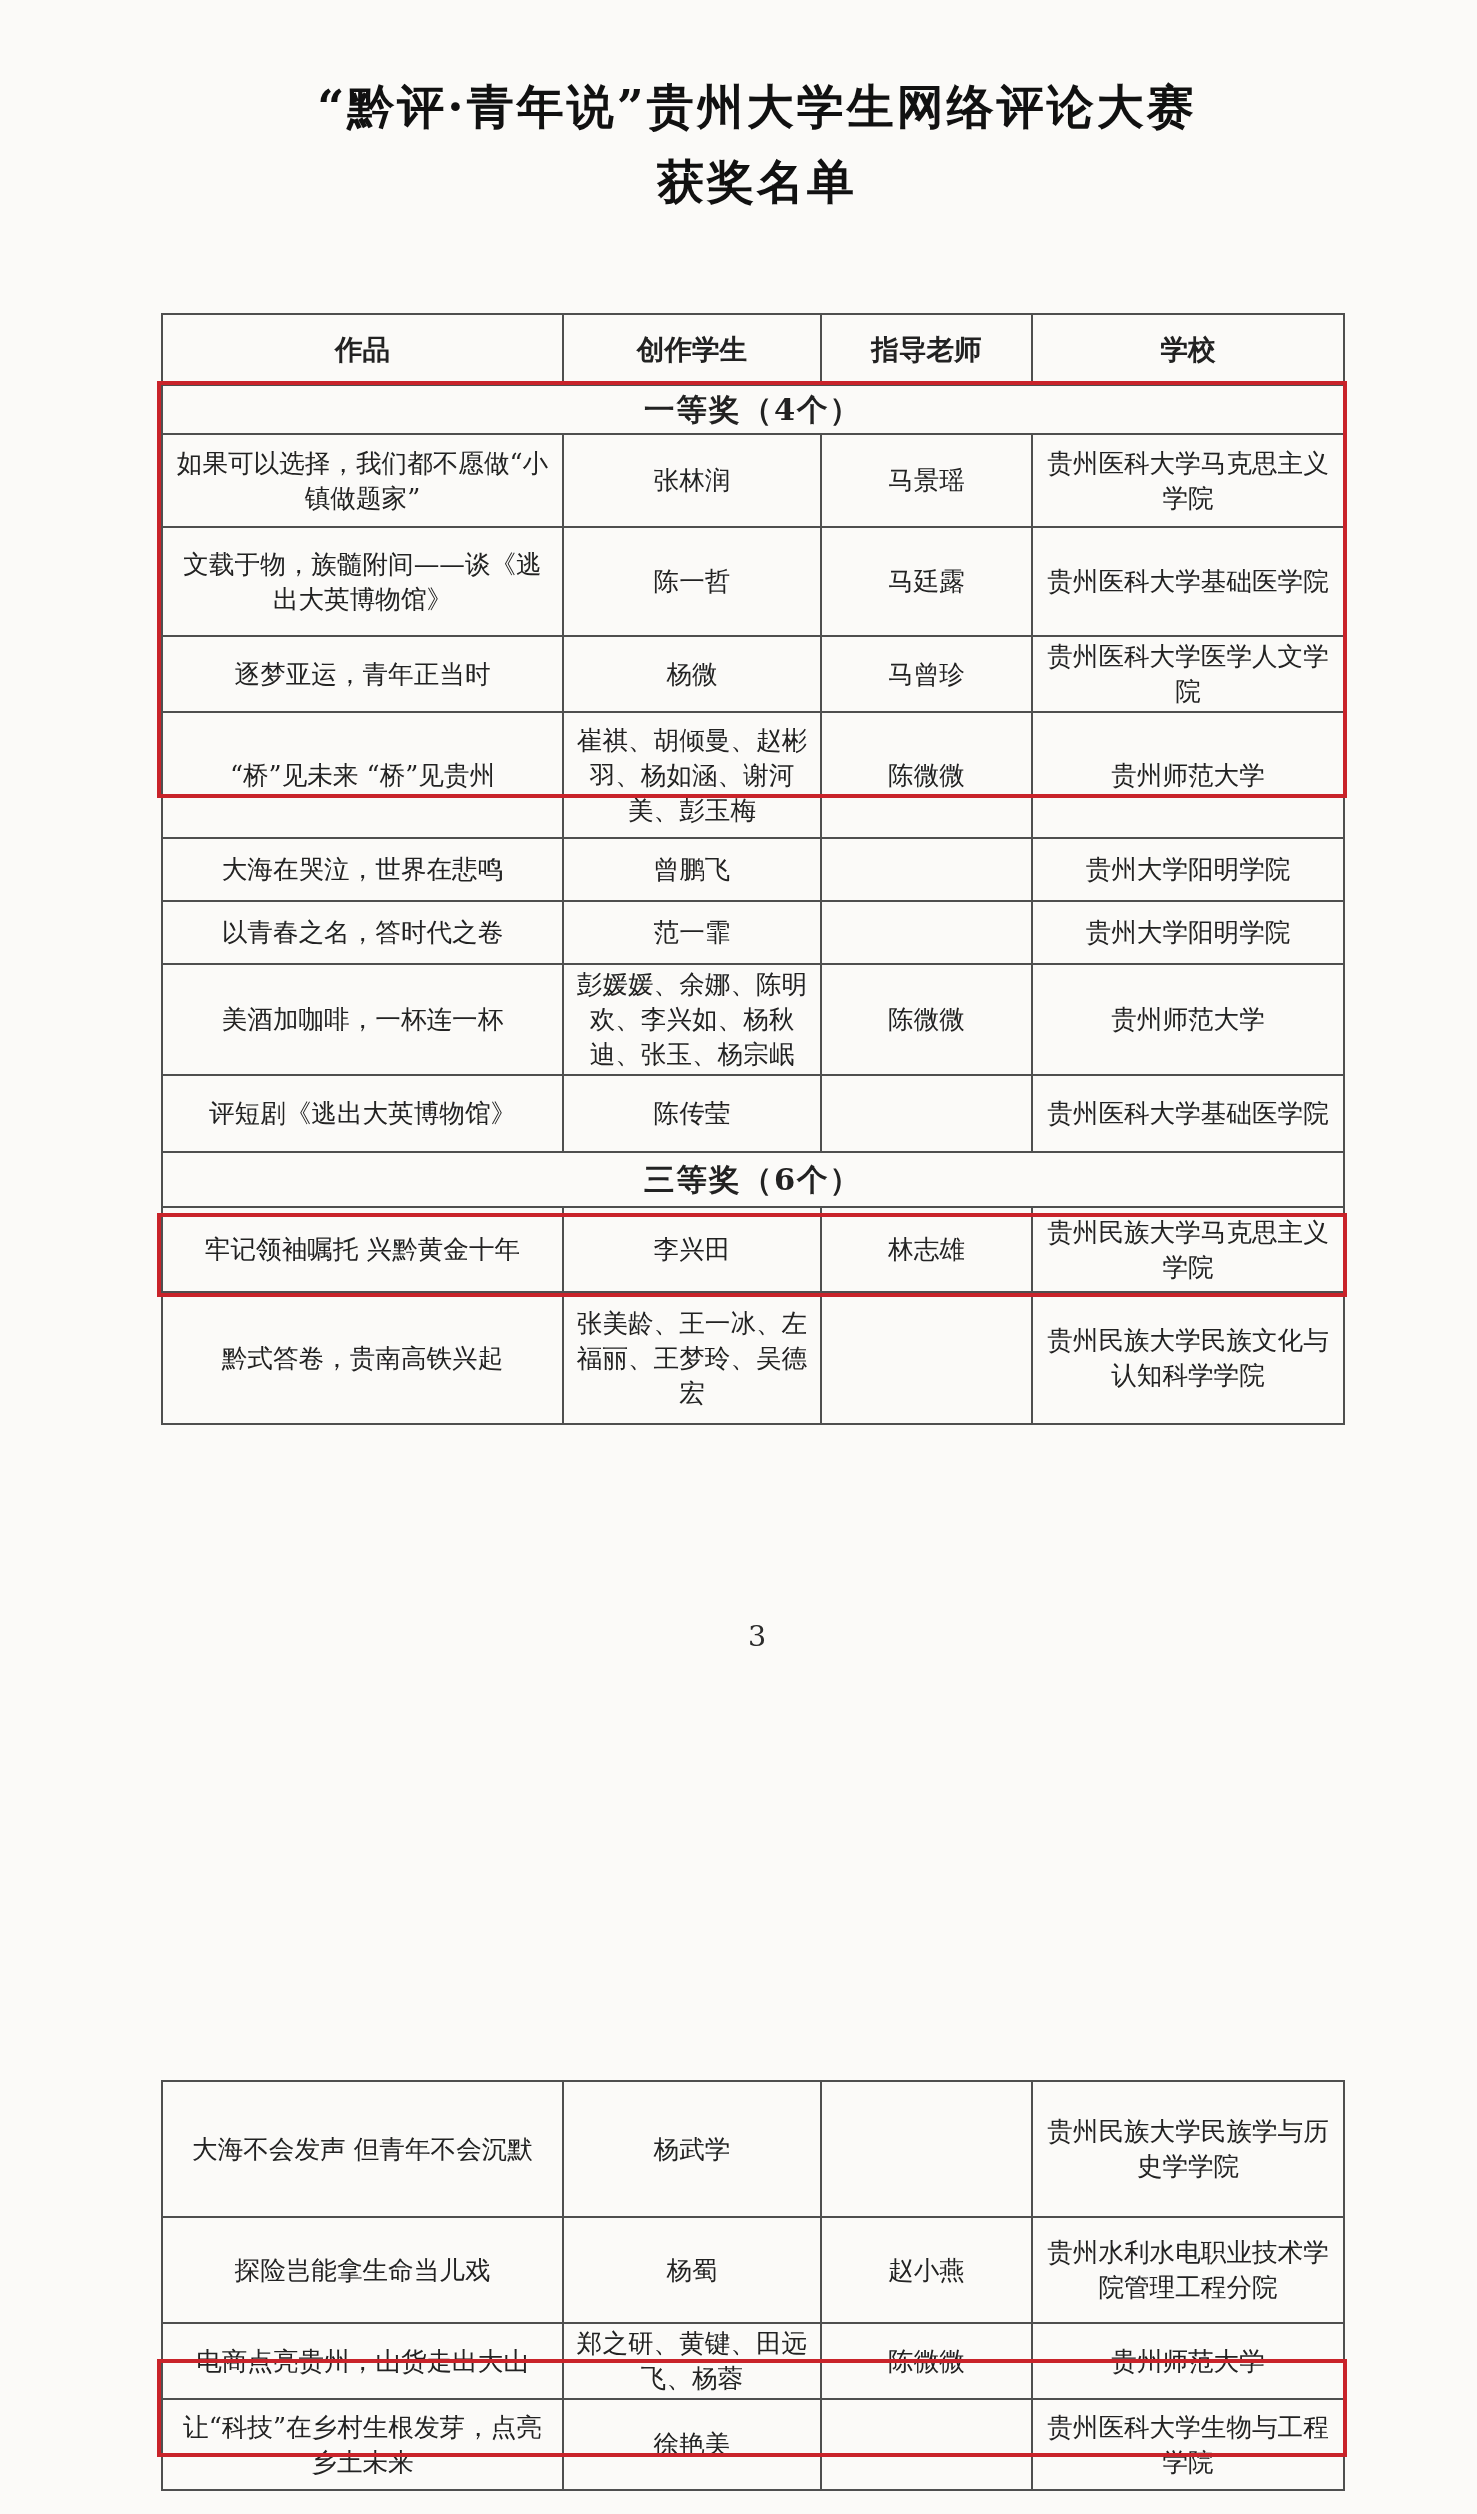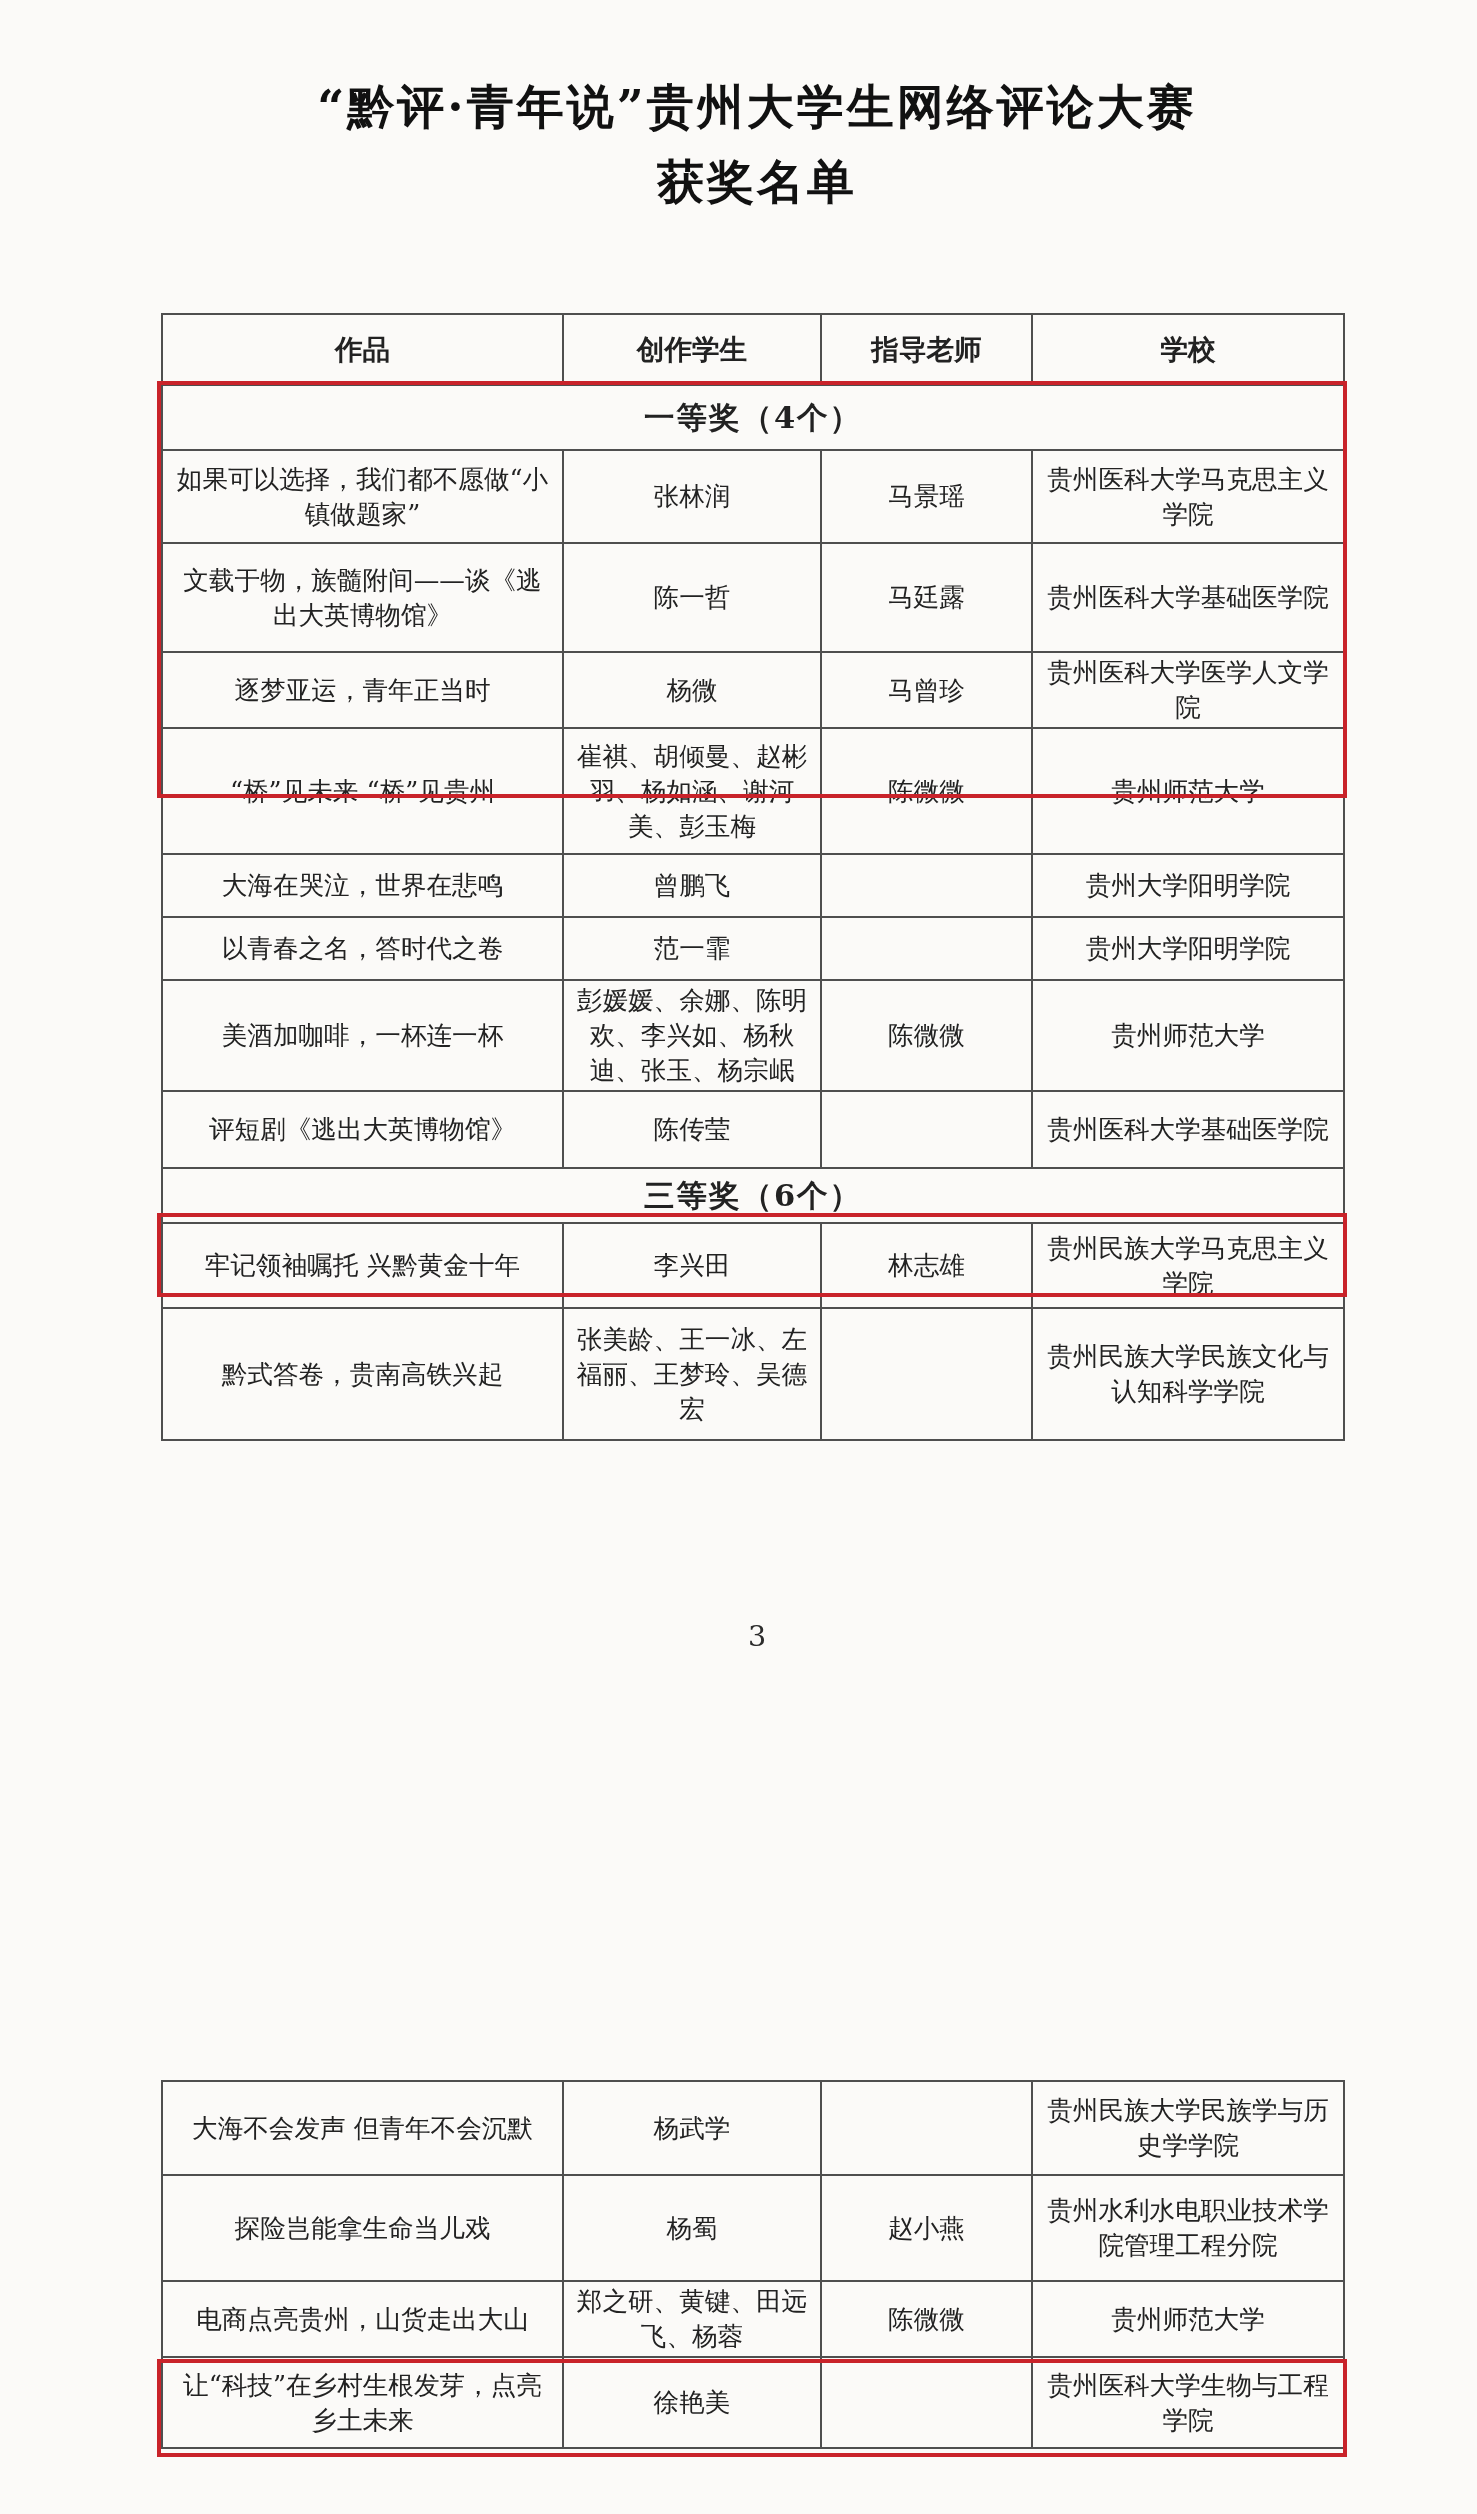--- a/index.html
+++ b/index.html
@@ -27,24 +27,24 @@
   td,th{
     border:2px solid var(--line);
     text-align:center; vertical-align:middle;
     padding:2px 9.9px; box-sizing:border-box;
     font-size:25.6px; line-height:35px; font-weight:normal;
     overflow:hidden;
   }
   th{font-size:27.6px; font-weight:bold;}
   tr.band td{font-size:30.5px; font-weight:bold; letter-spacing:2px;}
   
-  .rh72{height:71px;margin-left:22px;} .rh66{height:65px;} .rh94{height:93px;} .rh98{height:109px;}
+  .rh72{height:71px;margin-left:22px;} .rh66{height:49px;} .rh94{height:93px;} .rh98{height:109px;}
   .rh82{height:81px;} .rh76{height:75px;} .rh60{height:59px;} .rh128{height:126px;}
   .rh64{height:63px;} .rh112{height:110px;} .rh78{height:77px;} .rh56{height:55px;}
-  .rh86{height:85px;} .rh134{height:132px;} .rh106{height:94px;} .rh108{height:106px;}
+  .rh86{height:85px;} .rh134{height:132px;} .rh106{height:136px;} .rh108{height:106px;}
   .rh92{height:91px;}
   .hl-box{
     position:absolute; left:157px; width:1190px; box-sizing:border-box;
     border:4.9px solid var(--red); pointer-events:none;
   }
   #hl-first-prize{top:381px; height:417px;}
   #hl-short-drama{top:1213px; height:84px;}
   #hl-last-row{top:2359px; height:98px;}
   .page-number{
     position:absolute; top:1619px; left:0; width:100%;

